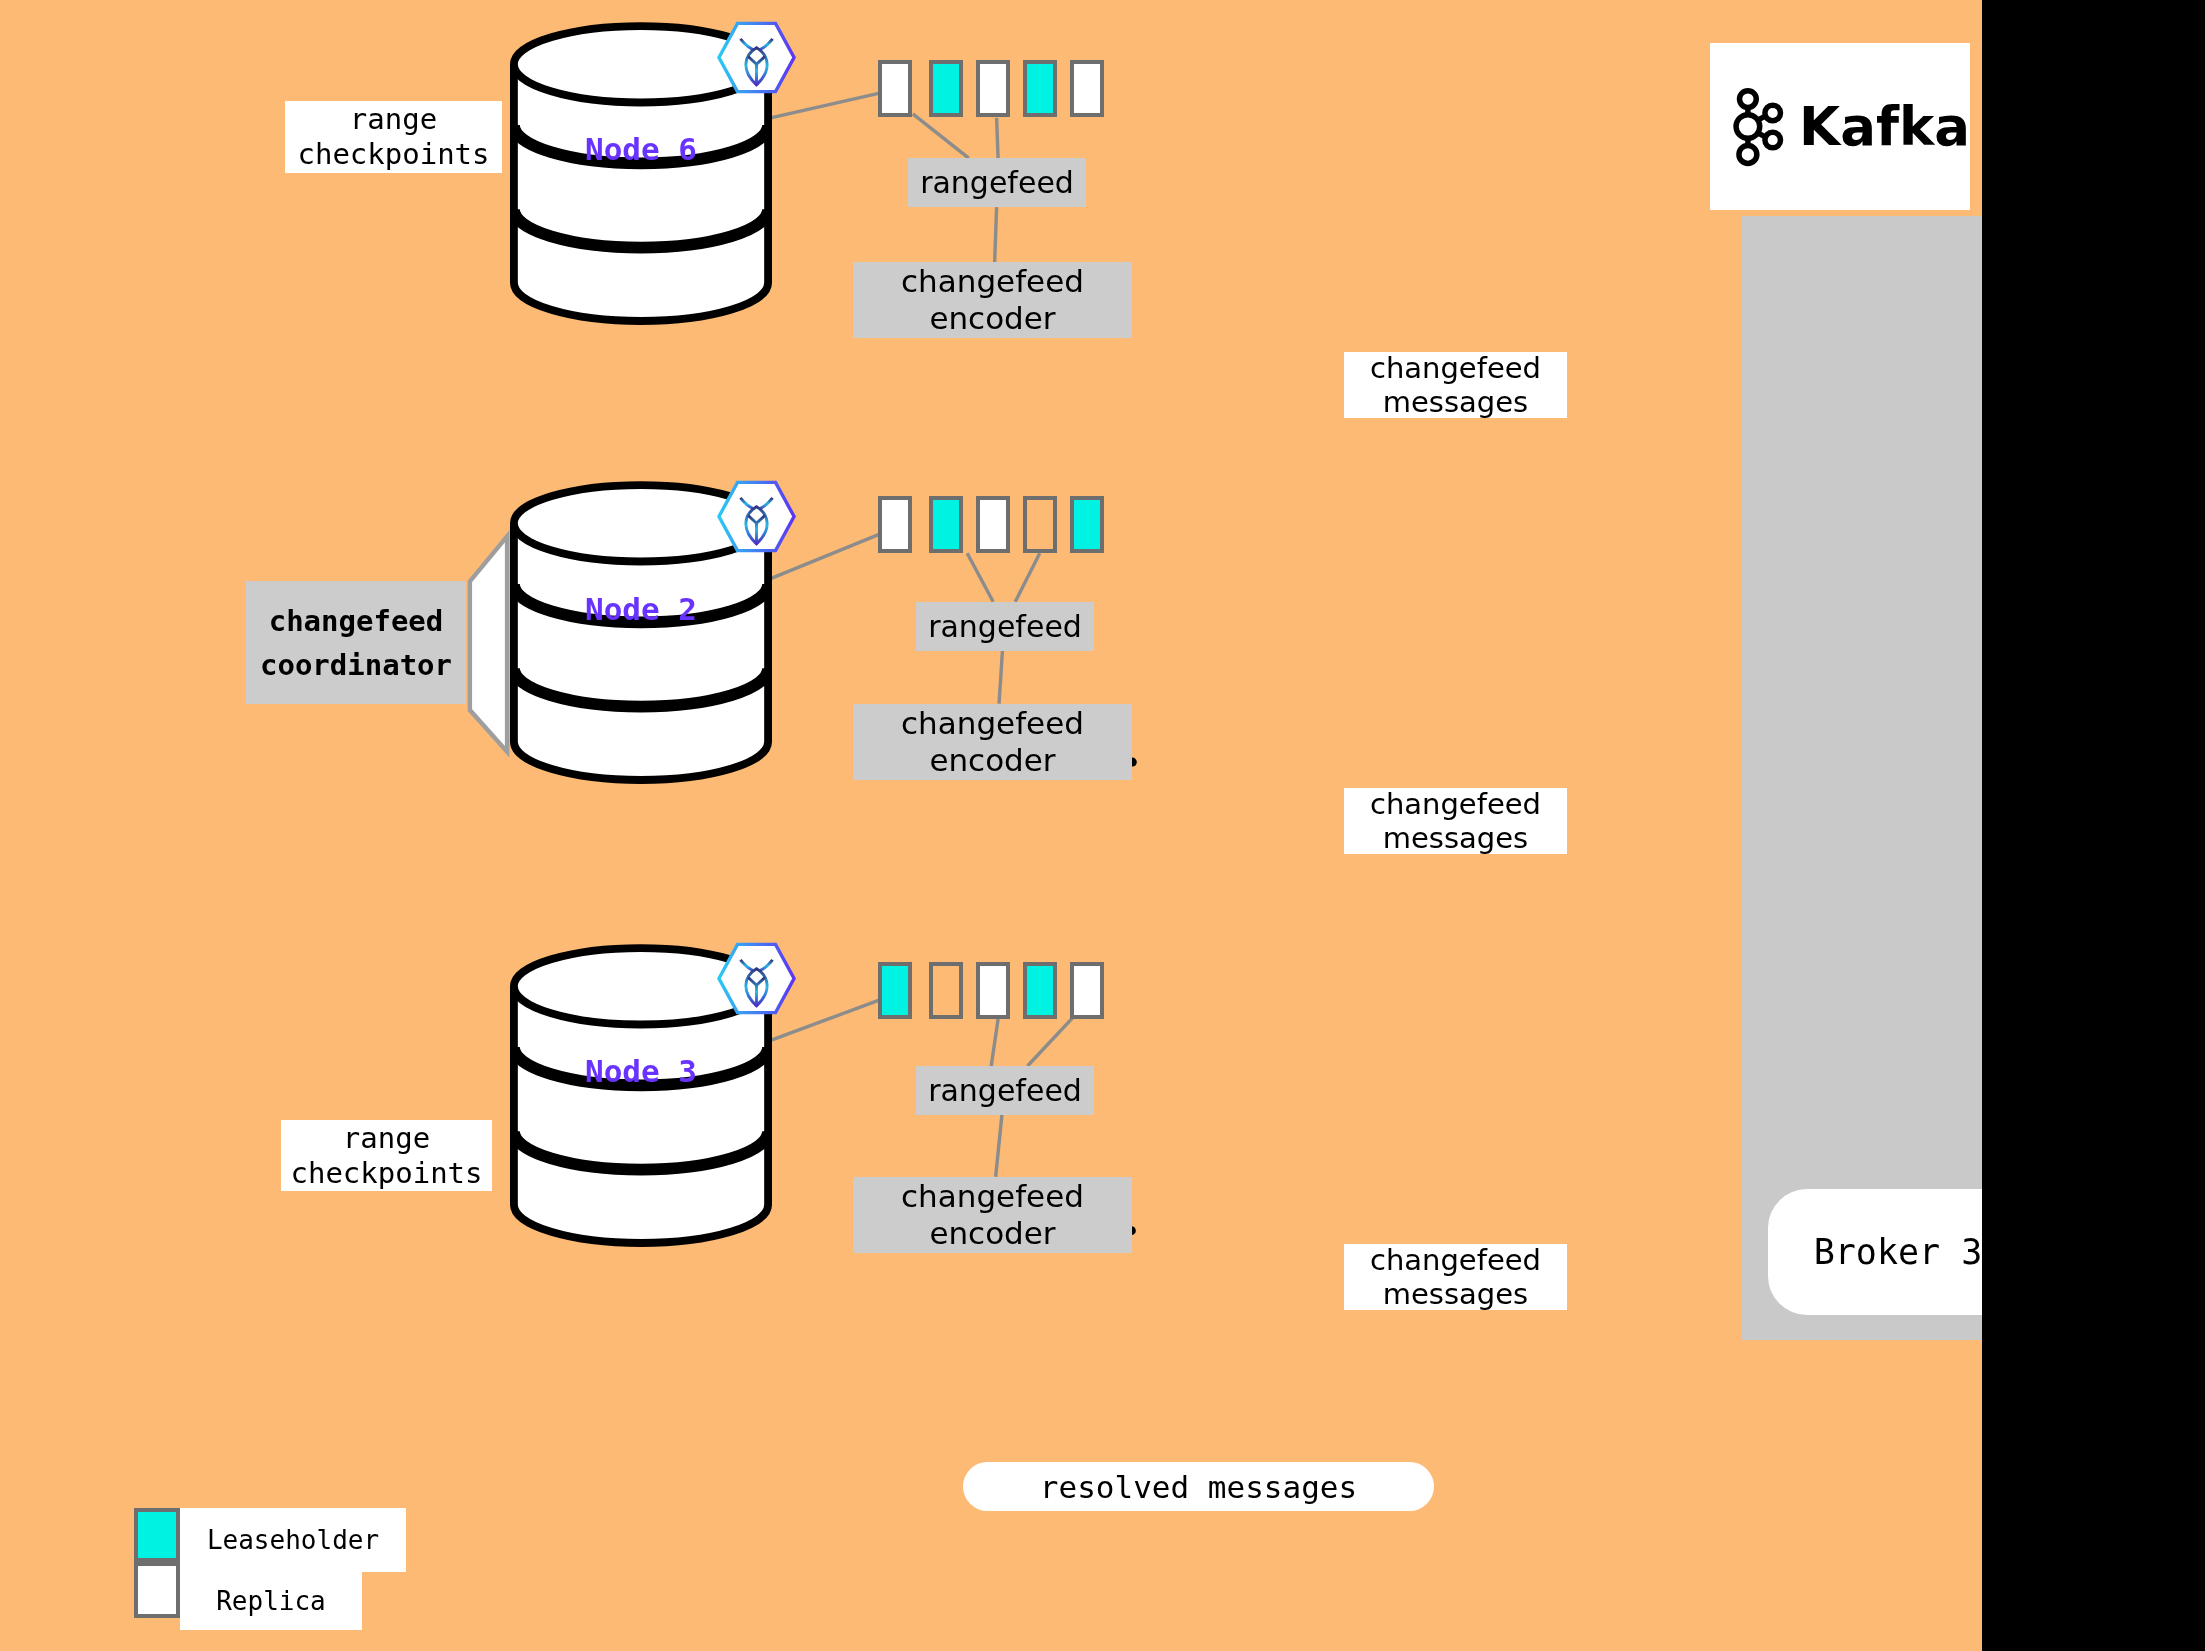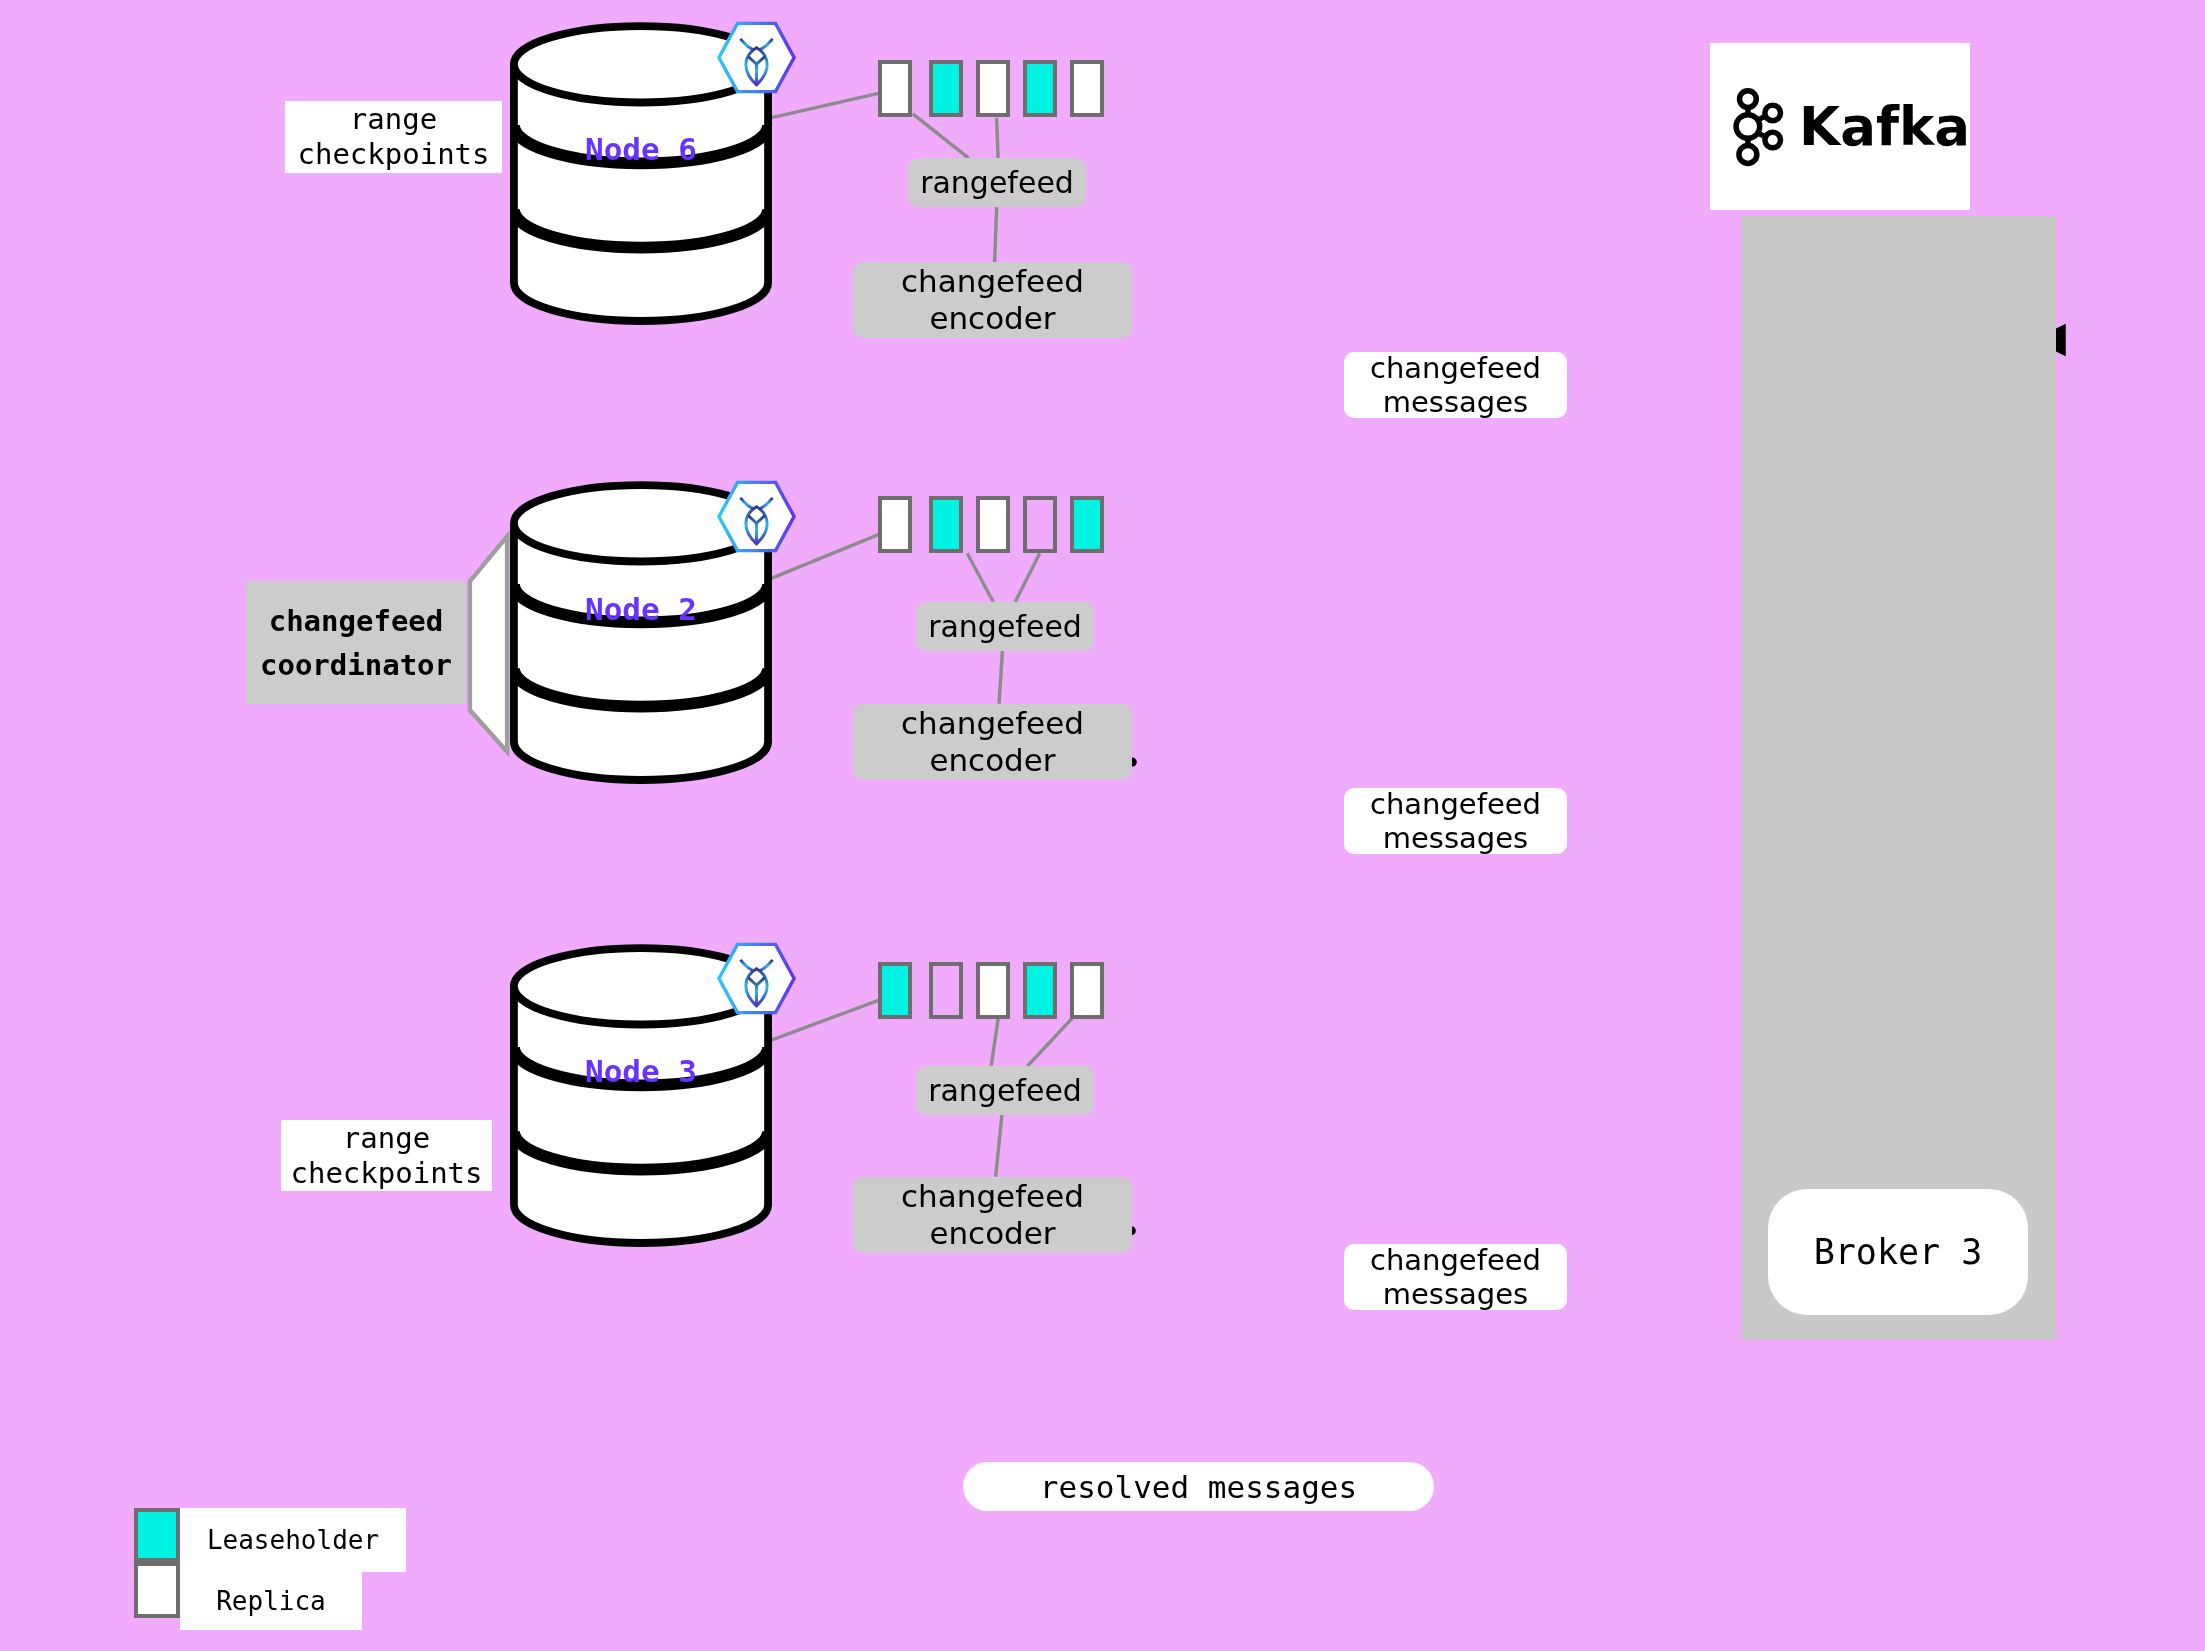--- a/index.html
+++ b/index.html
@@ -1,23 +1,23 @@
 <!DOCTYPE html>
 <html style="font-size:7.8px"><head>
 <meta charset="utf-8">
 <style>
   html,body{margin:0;padding:0;background:#000;}
-  #canvas{position:relative;width:2205px;height:1652px;background:#f0abfc;overflow:hidden;
+  #canvas{position:relative;width:1982px;height:1652px;background:#fdba74;overflow:hidden;
           font-family:"DejaVu Sans", sans-serif;text-decoration:underline;}
   .abs{position:absolute;}
   .whitebox{background:#fff;color:#000;display:flex;align-items:center;justify-content:center;
             text-align:center;white-space:pre-line;}
   .graybox{background:#CCCCCC;color:#000;display:flex;align-items:center;justify-content:center;
            text-align:center;white-space:pre-line;}
-  .sans{font-family:"DejaVu Sans", sans-serif;border-radius:10px;}
+  .sans{font-family:"DejaVu Sans", sans-serif;}
   .checkpoints{font-size:29px;line-height:35px;font-family:"DejaVu Sans Mono", monospace;}
   .rf-label{font-size:30px;}
   .enc-label{font-size:31px;line-height:37px;}
   .msg-label{font-size:29px;line-height:34px;}
   .coord-label{font-size:29px;line-height:44px;font-weight:bold;
                font-family:"DejaVu Sans Mono", monospace;}
   .node-label{font-size:31px;font-weight:bold;color:#6933FF;text-align:center;
               font-family:"DejaVu Sans Mono", monospace;}
   .square{width:34px;height:57px;border:4.4px solid #6E6E6E;box-sizing:border-box;}
   .broker{background:#fff;border-radius:39px;font-size:35px;

